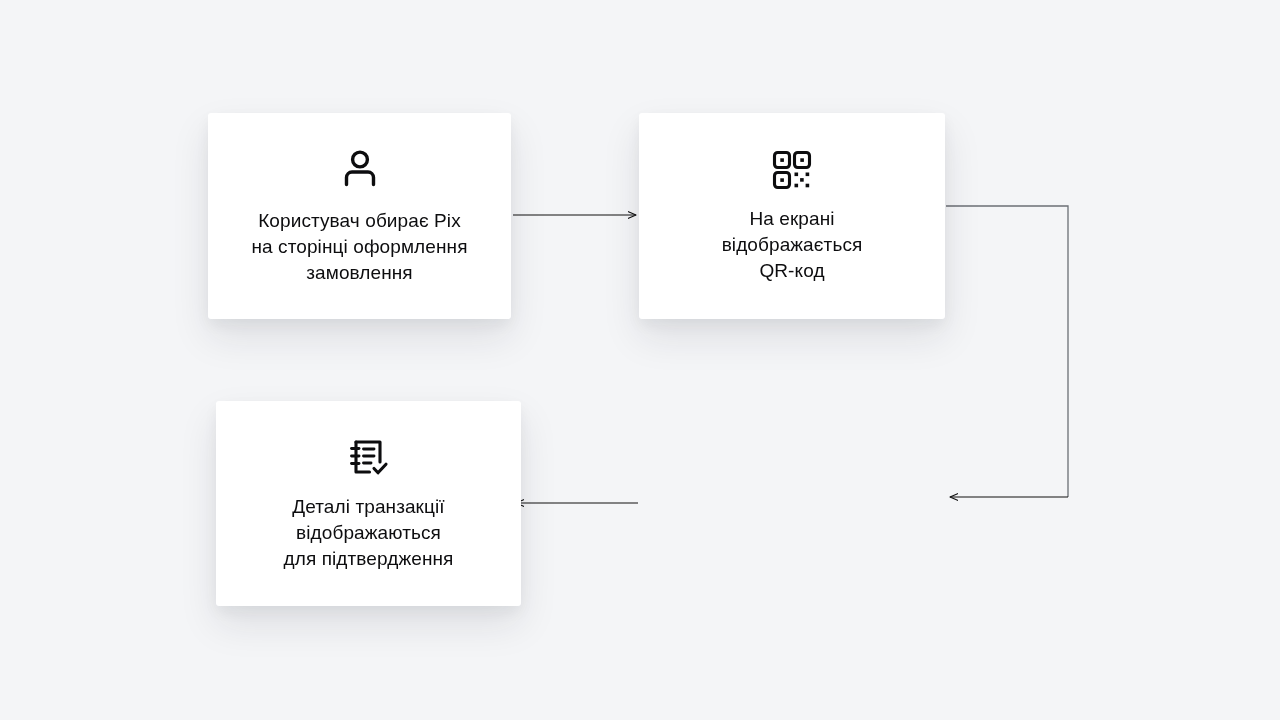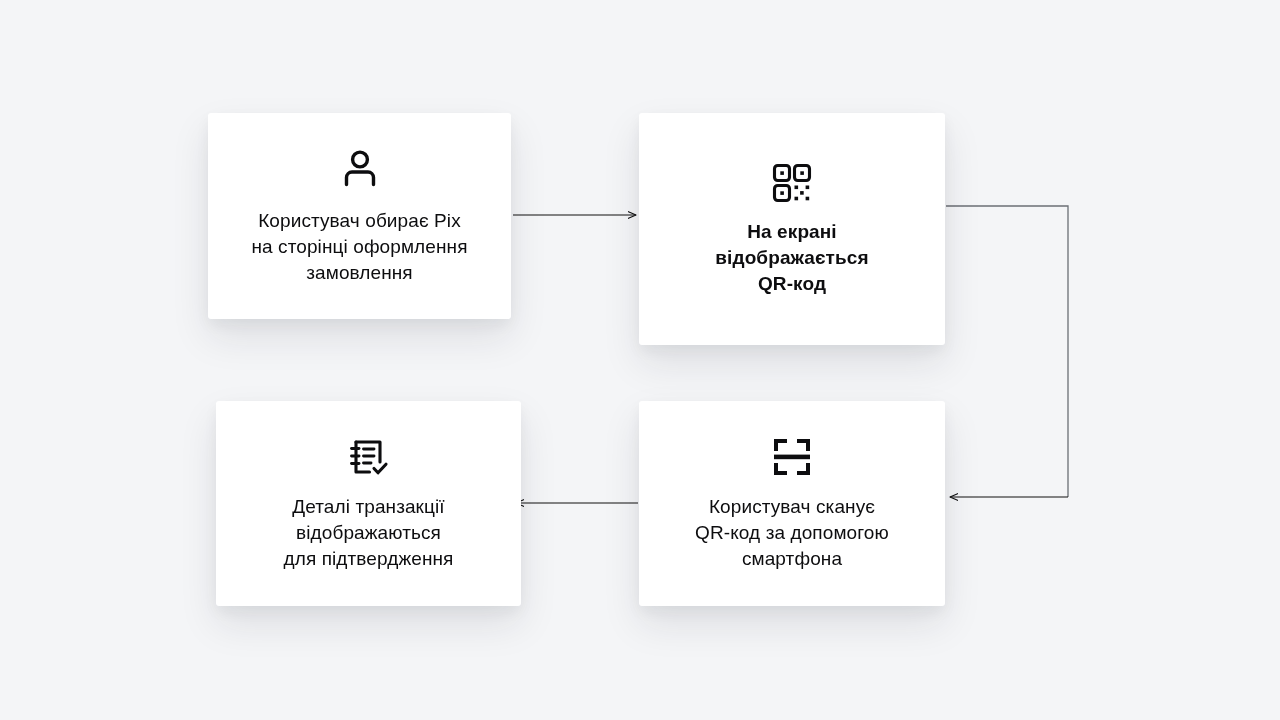--- a/index.html
+++ b/index.html
@@ -52,21 +52,21 @@
   .card-text {
     font-size: 19px;
     line-height: 26px;
     color: #0d0d0f;
     text-align: center;
     letter-spacing: 0.1px;
     white-space: pre-line;
   }
 
   #card-1 { left: 208px; top: 113px;  width: 303px; height: 206px; }
-  #card-2 { left: 639px; top: 113px;  width: 306px; height: 232px; font-weight: bold; }
+  #card-2 { left: 639px; top: 113px;  width: 306px; height: 206px; }
   #card-3 { left: 639px; top: 401px;  width: 306px; height: 205px; }
   #card-4 { left: 216px; top: 401px;  width: 305px; height: 205px; }
 
   #card-1 .card-icon { margin-bottom: 18px; }
   #card-2 .card-icon { margin-bottom: 14px; }
   #card-3 .card-icon { margin-bottom: 16px; }
   #card-4 .card-icon { margin-bottom: 14px; }
 </style>
 </head>
 <body>
@@ -123,34 +123,20 @@
         <rect x="30.1" y="30.1" width="3.6" height="3.6" fill="#0d0d0f"></rect>
         <rect x="24.5" y="35.7" width="3.6" height="3.6" fill="#0d0d0f"></rect>
         <rect x="35.6" y="35.7" width="3.6" height="3.6" fill="#0d0d0f"></rect>
       </svg>
     </span>
     <div class="card-text">На екрані
 відображається
 QR-код</div>
   </div>
 
-  <div class="card" id="card-3">
-    <span class="card-icon">
-      <svg width="44" height="42" viewBox="0 0 44 42" aria-hidden="true">
-        <path d="M 15 5 L 6 5 L 6 13" fill="none" stroke="#0d0d0f" stroke-width="4" stroke-linecap="square" stroke-linejoin="miter"></path>
-        <path d="M 29 5 L 38 5 L 38 13" fill="none" stroke="#0d0d0f" stroke-width="4" stroke-linecap="square" stroke-linejoin="miter"></path>
-        <path d="M 15 37 L 6 37 L 6 29" fill="none" stroke="#0d0d0f" stroke-width="4" stroke-linecap="square" stroke-linejoin="miter"></path>
-        <path d="M 29 37 L 38 37 L 38 29" fill="none" stroke="#0d0d0f" stroke-width="4" stroke-linecap="square" stroke-linejoin="miter"></path>
-        <rect x="4" y="18.6" width="36" height="4.6" fill="#0d0d0f"></rect>
-      </svg>
-    </span>
-    <div class="card-text">Користувач сканує
-QR-код за допомогою
-смартфона</div>
-  </div>
 
   <div class="card" id="card-4">
     <span class="card-icon">
       <svg width="44" height="44" viewBox="0 0 44 44" aria-hidden="true">
         <path d="M 9 6 L 33 6 L 33 26" fill="none" stroke="#0d0d0f" stroke-width="3.1" stroke-linecap="round" stroke-linejoin="round"></path>
         <path d="M 9 6 L 9 36 L 22.5 36" fill="none" stroke="#0d0d0f" stroke-width="3.1" stroke-linecap="round" stroke-linejoin="round"></path>
         <line x1="4.5" y1="12.5" x2="12" y2="12.5" stroke="#0d0d0f" stroke-width="2.9" stroke-linecap="round"></line>
         <line x1="4.5" y1="20" x2="12" y2="20" stroke="#0d0d0f" stroke-width="2.9" stroke-linecap="round"></line>
         <line x1="4.5" y1="27.5" x2="12" y2="27.5" stroke="#0d0d0f" stroke-width="2.9" stroke-linecap="round"></line>
         <line x1="16.5" y1="13" x2="27" y2="13" stroke="#0d0d0f" stroke-width="2.9" stroke-linecap="round"></line>

